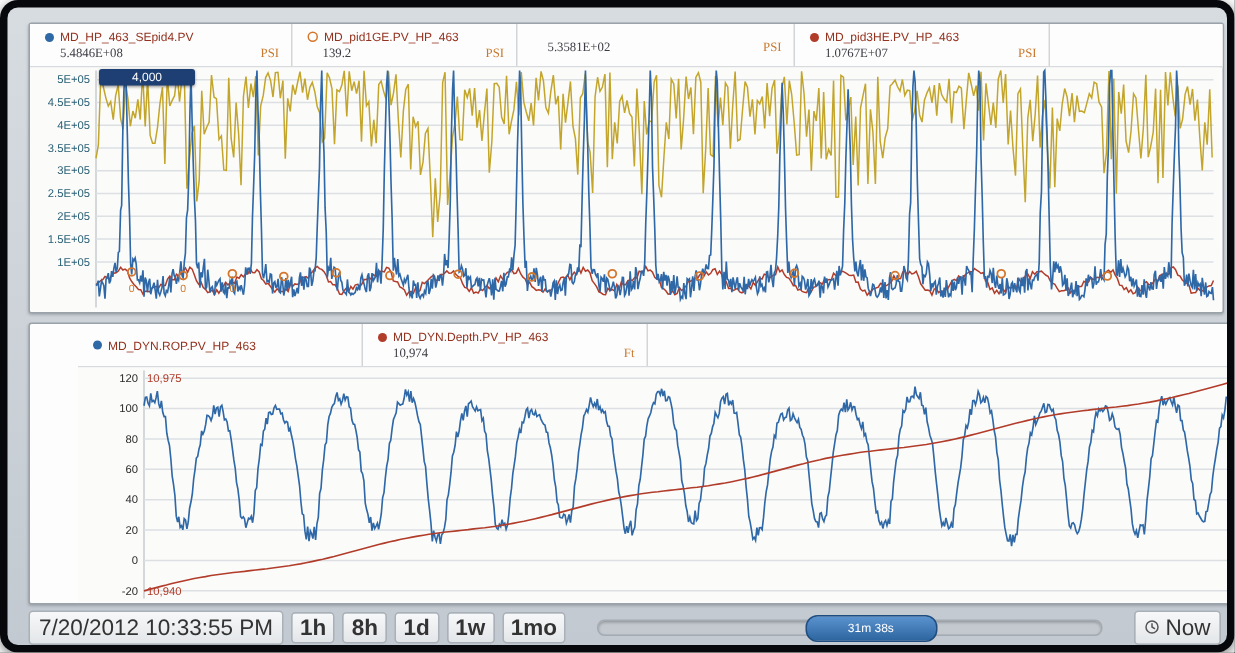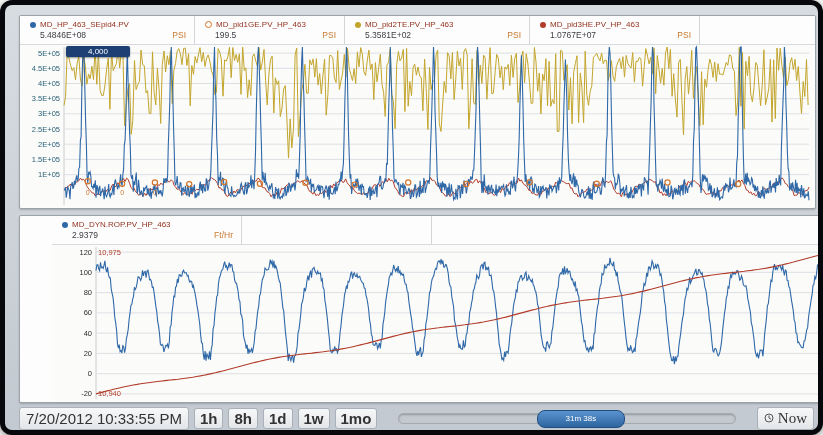--- a/index.html
+++ b/index.html
@@ -8,39 +8,39 @@
   .app{position:absolute;left:5px;top:5px;right:5px;bottom:5px;border-radius:7px;
        background:linear-gradient(#d7dce1,#c2c9d0);overflow:hidden;}
   .panel{position:absolute;left:14px;width:795px;background:#fdfdfd;border:1px solid #9aa2aa;
          border-radius:2px;box-shadow:0 1px 2px rgba(0,0,0,.2);}
   .panel.top{top:10px;height:192px;}
   .panel.bottom{top:210px;height:186px;}
   .legend{display:flex;height:28px;border-bottom:1px solid #d8dbde;background:#fdfdfd;align-items:stretch;}
   .lentry{display:flex;flex-direction:column;justify-content:center;padding:0 8px 0 10px;
           border-right:1px solid #d3d6d9;box-sizing:border-box;}
   .lrow1{display:flex;align-items:center;gap:4px;font-size:8px;color:#93321f;white-space:nowrap;}
-  .lrow2{display:flex;justify-content:space-between;font-size:8.5px;color:#3c3c44;margin-top:1px;padding-left:10px;white-space:nowrap;}
+  .lrow2{display:flex;justify-content:space-between;font-size:8.5px;color:#3c3c44;margin-top:1px;padding-left:10px;white-space:nowrap;font-family:Liberation Serif, serif;}
   .lunit{color:#c8792e;}
   .dot{width:6px;height:6px;border-radius:50%;flex:none;}
   .ring{width:5px;height:5px;border-radius:50%;border:1.5px solid #d4762c;background:transparent;flex:none;}
   .plot{display:block;background:#fbfbfa;}
   svg text{font-family:"Liberation Sans",sans-serif;}
   .scale-badge{position:absolute;left:46px;top:30px;background:#1d3f74;color:#fff;font-size:8px;
                padding:1px 22px;border-radius:2px;box-shadow:0 1px 2px rgba(0,0,0,.4);}
   .toolbar{position:absolute;left:14px;top:402px;width:795px;height:22px;display:flex;
            align-items:center;gap:5px;font-size:9px;color:#2d2d2d;}
   .chip{background:linear-gradient(#f7f8f9,#e3e6e9);border:1px solid #a9b0b7;border-radius:3px;
         padding:2px 6px;font-size:15px;color:#333;white-space:nowrap;}
   .range-btn{padding:1px 5px;cursor:pointer;font-weight:bold;}
   .track{flex:1;height:9px;background:#c3c9cf;border:1px solid #a3aab1;border-radius:5px;
          position:relative;margin:0 16px;box-shadow:inset 0 1px 2px rgba(0,0,0,.25);}
   .thumb{position:absolute;left:41%;top:-4px;width:86px;height:16px;
          background:linear-gradient(#5b93cf,#2d659f);border:1px solid #1f4d80;border-radius:8px;
          color:#fff;font-size:8px;display:flex;align-items:center;justify-content:center;cursor:grab;}
-  .now-btn{display:flex;align-items:center;gap:4px;cursor:pointer;font-family:Liberation Serif, serif;}
+  .now-btn{display:flex;align-items:center;gap:4px;cursor:pointer;}
   .ts{white-space:nowrap;}
 </style>
 </head>
 <body>
 
 <div class="frame">
   <div class="app">
 
     <section class="panel top" style="position:absolute;">
       <div class="legend">
@@ -53,29 +53,25 @@
               <span>5.4846E+08</span>
             <span class="lunit">PSI</span>
             </div>
         </div>
         <div class="lentry" style="width:150px">
           <div class="lrow1">
               <span class="ring"></span>
             <span>MD_pid1GE.PV_HP_463</span>
             </div>
           <div class="lrow2">
-              <span>199.5</span>
+              <span>139.2</span>
             <span class="lunit">PSI</span>
             </div>
         </div>
         <div class="lentry" style="width:185px">
-          <div class="lrow1">
-              <span class="dot" style="background:#c3a52c"></span>
-            <span>MD_pid2TE.PV_HP_463</span>
-            </div>
           <div class="lrow2">
               <span>5.3581E+02</span>
             <span class="lunit">PSI</span>
             </div>
         </div>
         <div class="lentry" style="width:170px">
           <div class="lrow1">
               <span class="dot" style="background:#b23c2a"></span>
             <span>MD_pid3HE.PV_HP_463</span>
             </div>
@@ -129,26 +125,30 @@
       <div class="scale-badge">4,000</div>
     </section>
 
     <section class="panel bottom" style="position:absolute;padding-left:32px;">
       <div class="legend">
         <div class="lentry" style="width:190px">
           <div class="lrow1">
               <span class="dot" style="background:#2f68a7"></span>
             <span>MD_DYN.ROP.PV_HP_463</span>
             </div>
-          <div class="lrow2">
-              <span>2.9379</span>
-            <span class="lunit">Ft/Hr</span>
-            </div>
         </div>
         <div class="lentry" style="width:190px">
+          <div class="lrow1">
+              <span class="dot" style="background:#b23c2a"></span>
+            <span>MD_DYN.Depth.PV_HP_463</span>
+            </div>
+          <div class="lrow2">
+              <span>10,974</span>
+            <span class="lunit">Ft</span>
+            </div>
         </div>
       </div>
       <svg id="chart1" class="plot" width="793" height="156" viewBox="0 0 793 156">
           <line x1="44" y1="2" x2="44" y2="154" stroke="#c8ccd0" stroke-width="1"></line>
           <line x1="44" y1="7.1" x2="789" y2="7.1" stroke="#dde0e3" stroke-width="1"></line>
           <text x="40" y="9.6" text-anchor="end" font-size="7.5" fill="#2b2b2b">120</text>
           <line x1="44" y1="27.3" x2="789" y2="27.3" stroke="#dde0e3" stroke-width="1"></line>
           <text x="40" y="29.8" text-anchor="end" font-size="7.5" fill="#2b2b2b">100</text>
           <line x1="44" y1="47.6" x2="789" y2="47.6" stroke="#dde0e3" stroke-width="1"></line>
           <text x="40" y="50.1" text-anchor="end" font-size="7.5" fill="#2b2b2b">80</text>

